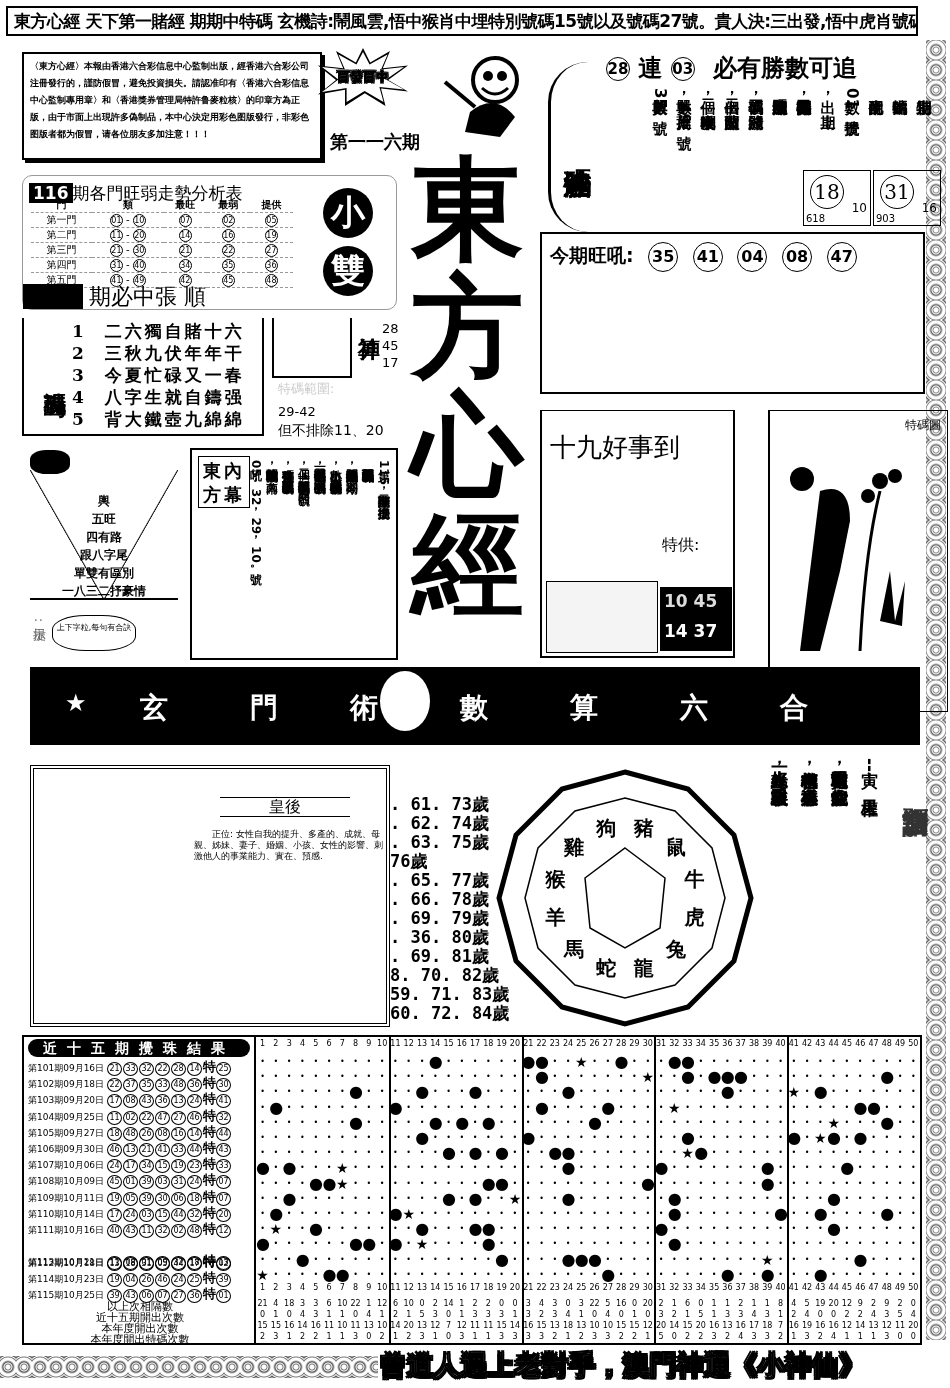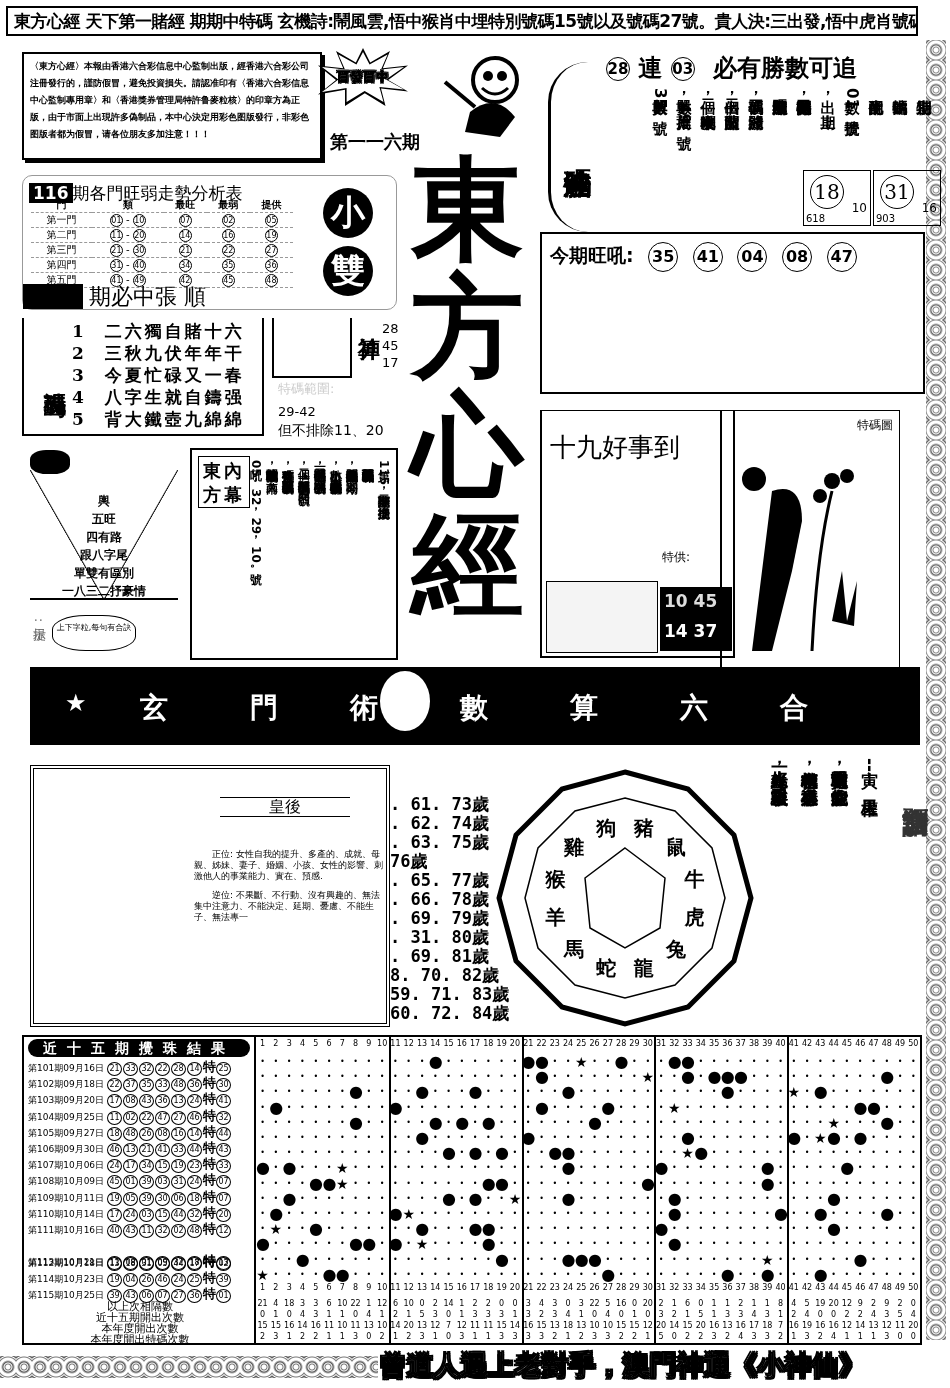--- a/index.html
+++ b/index.html
@@ -42,23 +42,23 @@
 .calc .pic{left:0;top:0;width:80px;height:60px;border:2px solid #000;border-top:none}
 .calc-txt{font-size:13px}
 .pyramid{left:30px;top:470px;width:148px;height:130px;border-bottom:2px solid #000}
 .pyramid .tri{position:absolute;left:0;top:0;width:148px;height:130px;background:linear-gradient(to top right,transparent 49.5%,#000 50%,transparent 51%) left/50% 100% no-repeat,linear-gradient(to top left,transparent 49.5%,#000 50%,transparent 51%) right/50% 100% no-repeat}
 .pyr-lines{position:absolute;left:0;top:22px;width:148px;text-align:center;font-size:12px;line-height:18px;font-family:"DejaVu Serif",serif;font-weight:bold}
 .neimu{left:190px;top:448px;width:208px;height:212px;border:2px solid #000}
 .nm-tag{left:6px;top:6px;width:52px;height:52px;border:1px solid #000;font-size:18px;font-weight:bold;line-height:24px;padding:2px 4px;font-family:"DejaVu Serif",serif;display:grid;grid-template-columns:1fr 1fr}
 .nm-body{left:60px;top:10px;width:140px;height:196px;writing-mode:vertical-rl;font-size:12px;line-height:16px;font-weight:bold}
 .nineteen{left:540px;top:410px;width:195px;height:248px;border:2px solid #000;border-top-width:1px}
 .nt-line{font-size:26px;line-height:40px;margin-left:8px;white-space:nowrap}
-.nt-sp{left:120px;top:138px;font-size:12px}
+.nt-sp{left:120px;top:124px;font-size:16px}
 .nt-nums{left:118px;top:176px;width:72px;height:64px;background:#000;color:#fff;font-size:17px;font-weight:bold;padding:4px}
-.special-img{left:720px;top:410px;width:180px;height:302px;border:1px solid #000;border-left:2px solid #000}
+.special-img{left:768px;top:410px;width:180px;height:302px;border:1px solid #000;border-left:2px solid #000}
 .sp-label{right:6px;top:6px;font-size:12px}
 .banner{left:30px;top:667px;width:890px;height:78px;background:#000;color:#fff}
 .banner-txt{position:absolute;top:22px;font-size:28px;font-weight:bold;color:#fff}
 .tarot{left:30px;top:765px;width:360px;height:262px;border:4px double #000}
 .tarot-q{left:22px;top:8px;font-size:16px;white-space:nowrap}
 .tarot-card{left:26px;top:40px;width:128px;height:200px;background:#000;padding:6px}
 .tarot-card .inner{width:100%;height:100%;background:#fff}
 .tarot-title{left:186px;top:28px;width:130px;height:20px;border-top:1px solid #000;border-bottom:1px solid #000;font-size:16px;text-align:center;line-height:18px}
 .tarot-body{left:160px;top:56px;width:190px;font-size:9px;line-height:11px}
 .ages{left:390px;top:765px;width:135px;height:260px}
@@ -296,35 +296,34 @@
   <div class="banner-txt" style="left:320px">術</div>
   <div class="banner-txt" style="left:430px">數</div>
   <div class="banner-txt" style="left:540px">算</div>
   <div class="banner-txt" style="left:650px">六</div>
   <div class="banner-txt" style="left:750px">合</div>
 </div>
 
 <div class="abs tarot">
   <div class="abs tarot-title">皇後</div>
   <div class="abs tarot-body">
-    <p style="margin-top:24px;text-indent:2em">正位: 女性自我的提升、多產的、成就、母親、姊妹、妻子、婚姻、小孩、女性的影響、刺激他人的事業能力、實在、預感.</p>
-    <p style="margin-top:8px;text-indent:2em">逆位: 不果斷、不行動、沒有興趣的、無法集中注意力、不能決定、延期、憂慮、不能生子、無法專一</p>
+    <p style="margin-top:4px;text-indent:2em">正位: 女性自我的提升、多產的、成就、母親、姊妹、妻子、婚姻、小孩、女性的影響、刺激他人的事業能力、實在、預感.</p>
   </div>
 </div>
 
 <div class="abs ages">
   <div id="ages-list" style="margin-top:30px">
       <div class="age-l">. 61. 73歲</div>
       <div class="age-l">. 62. 74歲</div>
       <div class="age-l">. 63. 75歲</div>
       <div class="age-l">76歲</div>
       <div class="age-l">. 65. 77歲</div>
       <div class="age-l"> . 66. 78歲</div>
       <div class="age-l">. 69. 79歲</div>
-      <div class="age-l">. 31. 80歲</div>
+      <div class="age-l">. 36. 80歲</div>
       <div class="age-l">. 69. 81歲</div>
       <div class="age-l">8. 70. 82歲</div>
       <div class="age-l"> 59. 71. 83歲</div>
       <div class="age-l"> 60. 72. 84歲</div>
     </div>
 </div>
 
 <svg class="abs wheel" viewBox="0 0 260 260">
   <polygon points="130,4 193,21 239,67 256,130 239,193 193,239 130,256 67,239 21,193 4,130 21,67 67,21" fill="#fff" stroke="#000" stroke-width="5"></polygon>
   <polygon points="130,30 180,43 217,80 230,130 217,180 180,217 130,230 80,217 43,180 30,130 43,80 80,43" fill="#fff" stroke="#000" stroke-width="1.5"></polygon>

